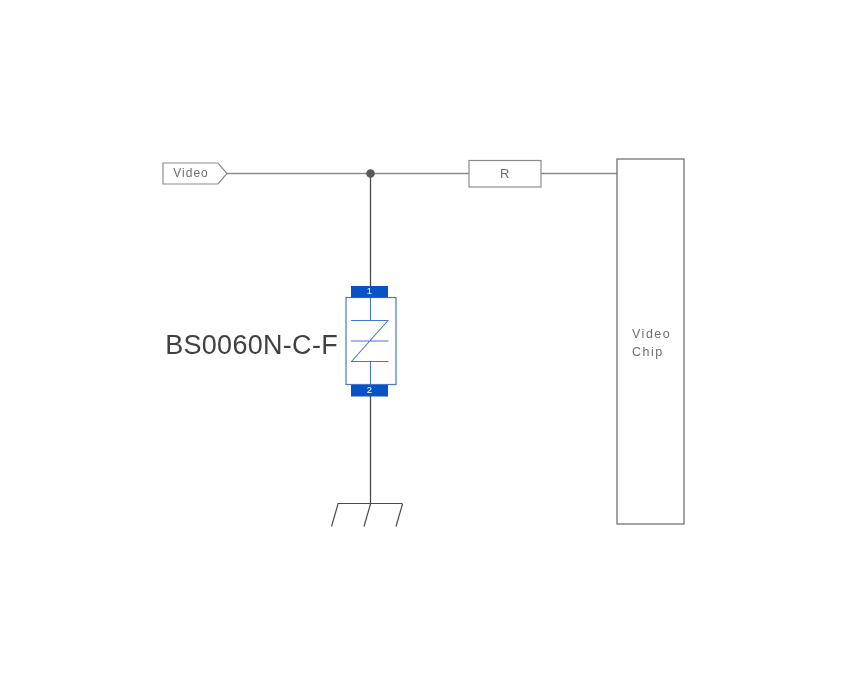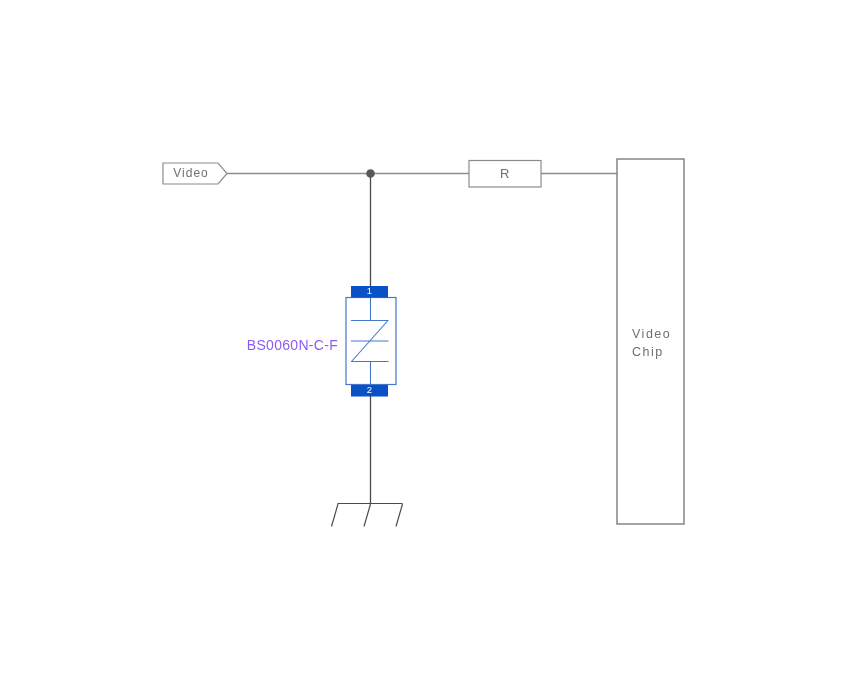--- a/index.html
+++ b/index.html
@@ -45,24 +45,24 @@
   .chip-label {
     left: 632px; top: 326px;
     font-size: 12.5px;
     line-height: 17.5px;
     letter-spacing: 1.5px;
   }
   .component-label {
     left: 150px; top: 332px;
     width: 188px;
     text-align: right;
-    font-size: 14px;
+    font-size: 27px;
     line-height: 26px;
     letter-spacing: 0.3px;
-    color: #8b5cf6;
+    color: #404040;
   }
   .pin-num {
     position: absolute;
     left: 351px;
     width: 37px;
     height: 12px;
     line-height: 12px;
     text-align: center;
     font-size: 9.5px;
     color: #ffffff;

